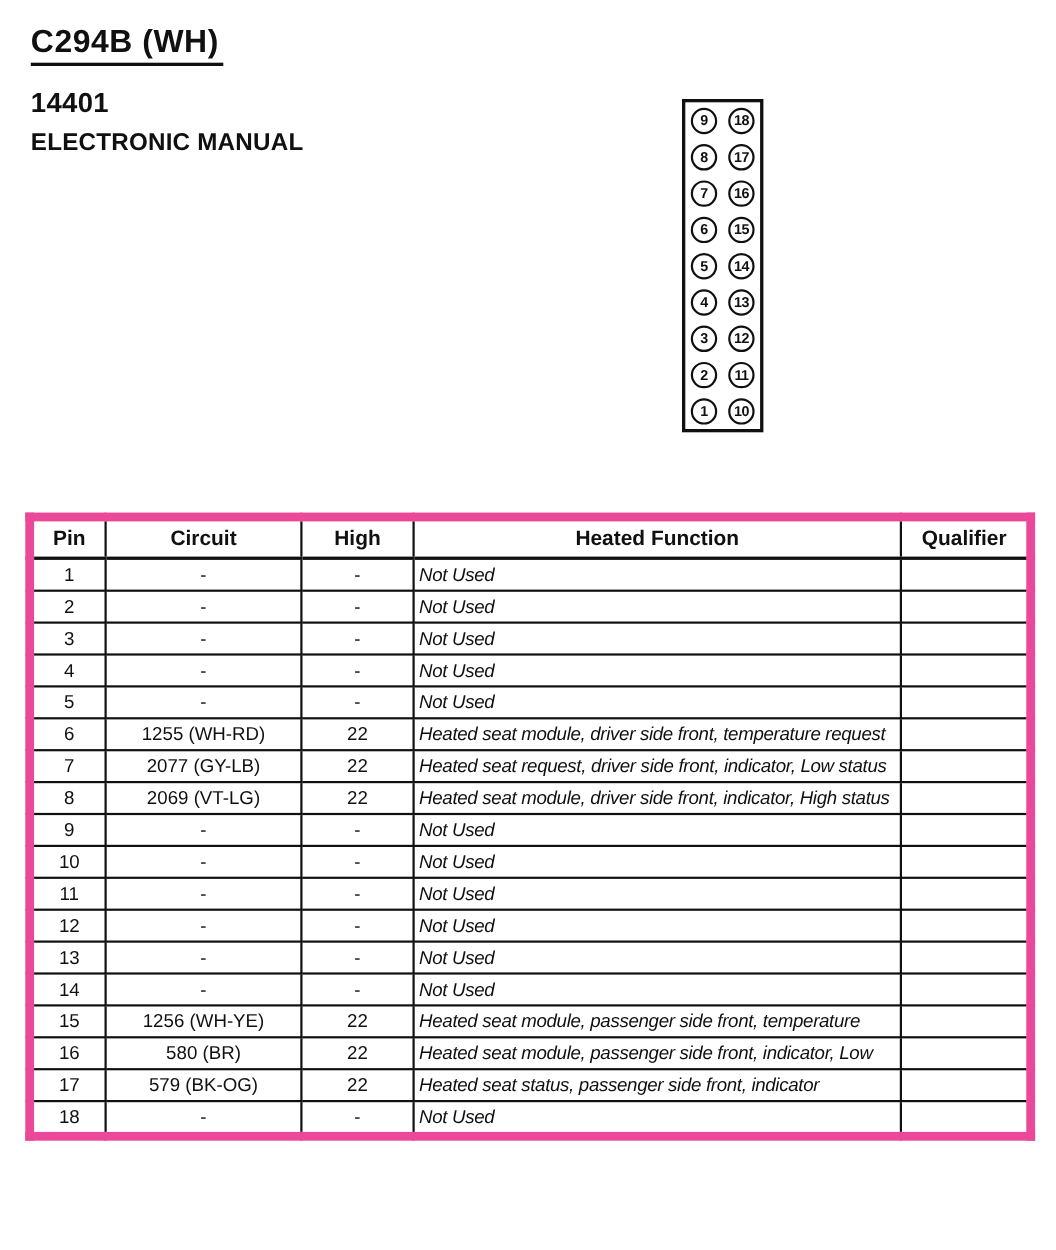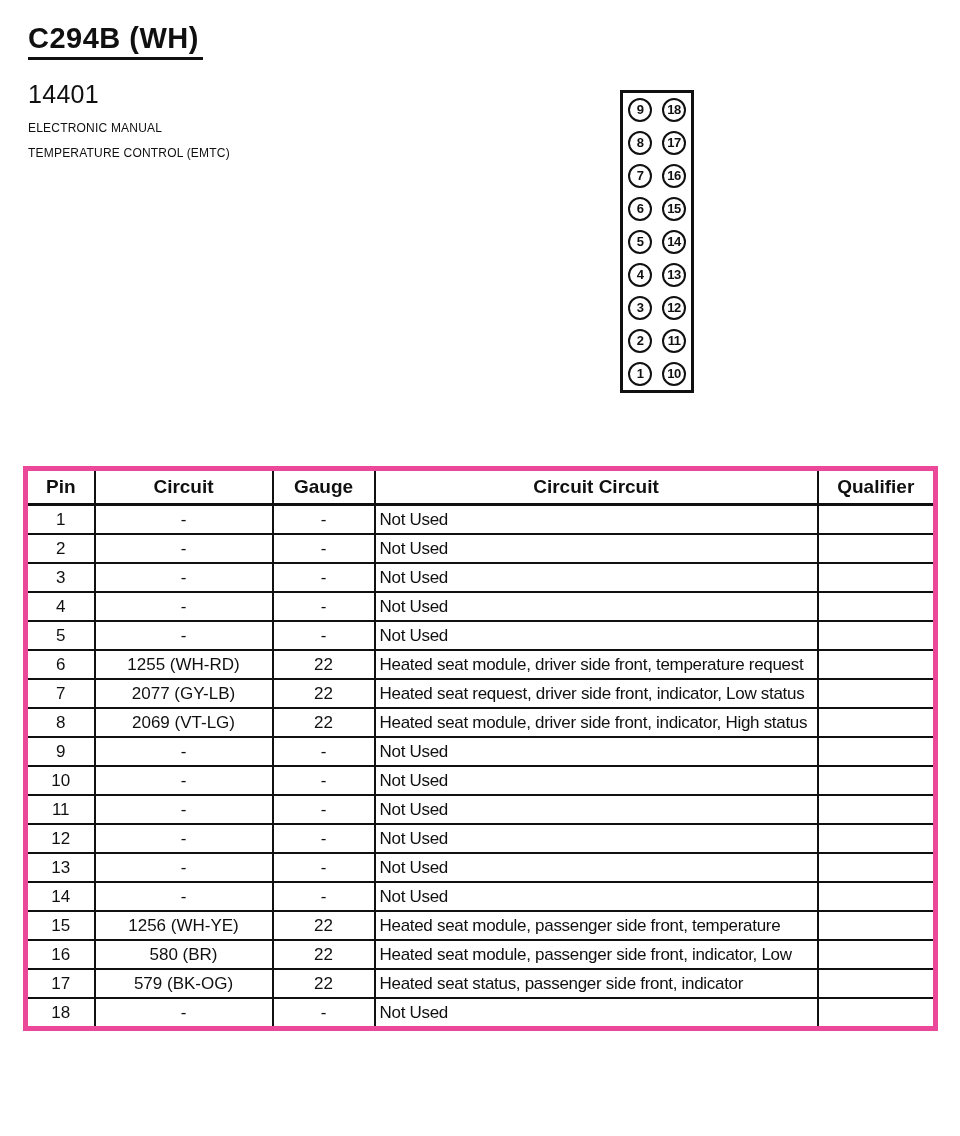--- a/index.html
+++ b/index.html
@@ -25,28 +25,29 @@
     margin: 0;
     font-size: 29px;
     font-weight: 700;
     letter-spacing: 0.5px;
     border-bottom: 3px solid #101010;
     padding: 0 4px 2px 0;
   }
   .part-number {
     margin-top: 20px;
     font-size: 25px;
-    font-weight: 400;
+    font-weight: 700;
     letter-spacing: 0.3px;
   }
   .description { margin-top: 7px; }
   .description div {
-    font-size: 12px;
+    font-size: 22px;
     line-height: 25px;
     letter-spacing: 0.2px;
+    font-weight: bold;
   }
 
   
   .connector {
     position: absolute;
     left: 620px;
     top: 90px;
     width: 74px;
     height: 303px;
     border: 3px solid #101010;
@@ -73,21 +74,21 @@
   }
 
   
   table.pinout {
     position: absolute;
     left: 23px;
     top: 466px;
     width: 910px;
     border-collapse: collapse;
     table-layout: fixed;
-    border: 5px solid #ec4899;
+    border: 8px solid #ec4899;
   }
   .pinout th, .pinout td {
     border: 2px solid #101010;
     box-sizing: border-box;
   }
   .pinout th {
     font-size: 19px;
     font-weight: 700;
     text-align: center;
     padding: 5px 2px;
@@ -98,38 +99,38 @@
     line-height: 23px;
     padding: 2px 3px;
     vertical-align: top;
     text-align: center;
   }
   .pinout td.col-function {
     text-align: left;
     padding-left: 4px;
     padding-right: 2px;
     letter-spacing: -0.3px;
+    font-style: italic;
   }
   col.c-pin       { width: 69px; }
   col.c-circuit   { width: 178px; }
   col.c-gauge     { width: 102px; }
   col.c-function  { width: 443px; }
   col.c-qualifier { width: 118px; }
 </style>
 </head>
 <body>
 
 <div class="page">
 
   <div class="header-block">
     <h1 class="connector-id">C294B (WH)</h1>
     <div class="part-number">14401</div>
     <div class="description">
       <div>ELECTRONIC MANUAL</div>
-      <div>TEMPERATURE CONTROL (EMTC)</div>
     </div>
   </div>
 
   <div class="connector" id="connector-grid">
       <div class="pin-row">
         <div class="pin">9</div>
         <div class="pin">18</div>
       </div>
       <div class="pin-row">
         <div class="pin">8</div>
@@ -170,22 +171,22 @@
       <col class="c-pin">
       <col class="c-circuit">
       <col class="c-gauge">
       <col class="c-function">
       <col class="c-qualifier">
     </colgroup>
     <thead>
       <tr>
         <th>Pin</th>
         <th>Circuit</th>
-        <th>Gauge</th>
-        <th>Circuit Circuit</th>
+        <th>High</th>
+        <th>Heated Function</th>
         <th>Qualifier</th>
       </tr>
     </thead>
     <tbody id="pinout-body">
         <tr>
           <td class="col-pin">1</td>
           <td class="col-circuit">-</td>
           <td class="col-gauge">-</td>
           <td class="col-function">Not Used</td>
           <td class="col-qualifier"></td>

